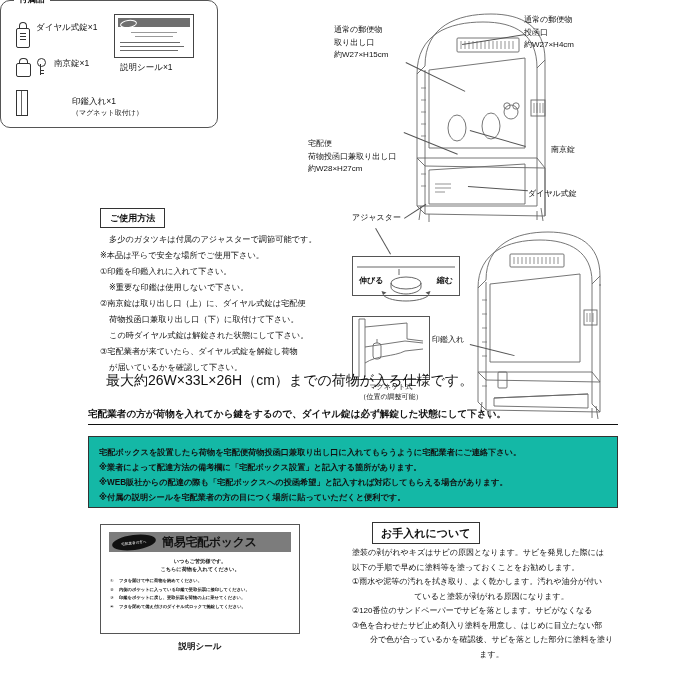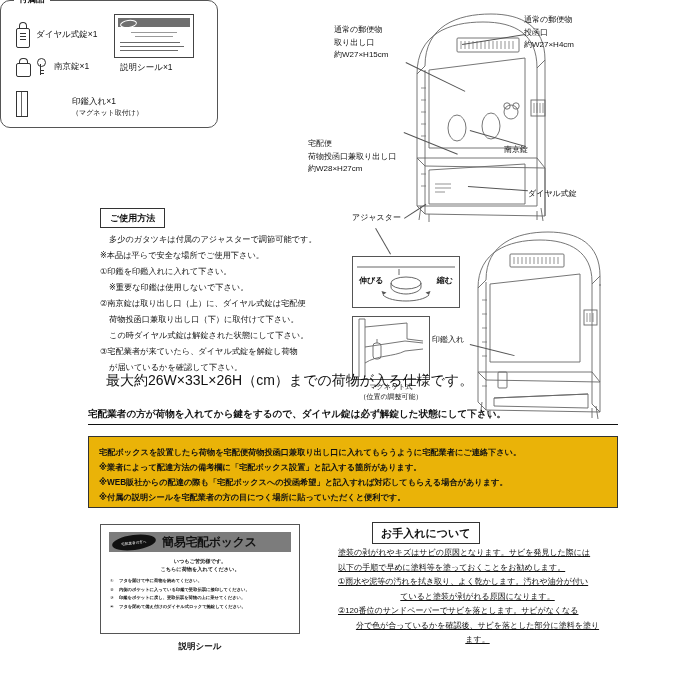--- a/index.html
+++ b/index.html
@@ -19,21 +19,21 @@
   
   #accessories{
     left:100px;top:58px;width:218px;height:128px;
     border:1px solid #555;border-radius:10px;
     box-sizing:border-box;
   }
   #accessories .legend{
     position:absolute;left:14px;top:-6px;background:#fff;
     padding:0 5px;font-size:8.5px;font-weight:bold;
   }
-  .acc-row{position:absolute;display:flex;align-items:center;gap:8px;}
+  .acc-row{position:absolute;display:flex;gap:8px;}
   .acc-label{font-size:8.5px;line-height:1.25;}
   .acc-sub{font-size:7px;display:block;}
 
   
   .dial-lock{width:12px;height:24px;position:relative;}
   .dial-lock .shackle{position:absolute;left:3px;top:0;width:6px;height:7px;border:1px solid #333;border-bottom:none;border-radius:4px 4px 0 0;}
   .dial-lock .body{position:absolute;left:0;top:6px;width:12px;height:18px;border:1px solid #333;border-radius:2px;background:#fff;}
   .dial-lock .body:before{content:"";position:absolute;left:3px;top:4px;width:6px;height:1px;background:#333;box-shadow:0 3px 0 #333,0 6px 0 #333;}
 
   .pad-lock{width:13px;height:17px;position:relative;}
@@ -71,21 +71,21 @@
   
   #headline{
     position:absolute;left:88px;top:408px;width:530px;
     font-size:9.6px;font-weight:bold;white-space:nowrap;
     padding-bottom:3px;border-bottom:1.3px solid #111;
   }
 
   
   #notice{
     position:absolute;left:88px;top:436px;width:530px;height:72px;
-    border:1px solid #333;box-sizing:border-box;padding:8px 10px 0 10px;background:#eab308;
+    border:1px solid #333;box-sizing:border-box;padding:8px 10px 0 10px;background:#14b8a6;
   }
   #notice .line{font-size:8.2px;line-height:15px;white-space:nowrap;font-weight:bold;}
 
   
   #sticker-wrap{position:absolute;left:100px;top:524px;width:200px;}
   #sticker{
     width:200px;height:110px;border:1px solid #555;background:#fff;box-sizing:border-box;
     position:relative;overflow:hidden;
   }
   #sticker .hdr{position:absolute;left:8px;top:7px;right:8px;height:20px;background:#7c7c7c;display:flex;align-items:center;}
@@ -96,21 +96,21 @@
   #sticker ol{margin:0;padding:0;list-style:none;position:absolute;left:9px;top:52px;right:6px;}
   #sticker ol li{font-size:4.3px;font-weight:bold;line-height:8.6px;white-space:nowrap;}
   #sticker ol li b{display:inline-block;width:9px;}
   #sticker-caption{margin-top:7px;text-align:center;font-size:8.5px;font-weight:bold;}
 
   
   #care-title{
     position:absolute;left:372px;top:522px;
     border:1px solid #333;padding:2.5px 8px;font-size:11px;font-weight:bold;background:#fff;
   }
-  #care-body{position:absolute;left:338px;top:546px;width:270px;text-decoration:underline;}
+  #care-body{position:absolute;left:352px;top:546px;width:270px;}
   #care-body .line{font-size:8px;line-height:14.5px;white-space:nowrap;}
   .cind{padding-left:9px;text-align:center;}
 
   
   .callout{position:absolute;font-size:8px;line-height:12.5px;white-space:nowrap;}
 
   
   .leader{position:absolute;height:0;border-top:.8px solid #555;transform-origin:0 0;}
 
   
@@ -198,21 +198,21 @@
       <path d="M14 180 L12 196 M128 184 L130 197 M22 188 L22 197 M124 186 L124 196"></path>
 
       <g stroke-width="0.7">
           <path d="M14 78 h5 M14 92 h5 M14 106 h5 M14 120 h5 M14 134 h5 M14 164 h5"></path>
         </g>
 
       <rect x="30" y="150" width="9" height="16" rx="1"></rect>
     </g>
   </svg>
 
-  <div class="inset" style="left:352px;top:256px;width:108px;height:52px;">
+  <div class="inset" style="left:352px;top:256px;width:108px;height:40px;">
     <svg width="106" height="50" viewBox="0 0 106 50">
       <g fill="none" stroke="#555" stroke-width="0.9">
         <path d="M4 10 H102"></path>
         <path d="M46 12 v6"></path>
         <ellipse cx="53" cy="26" rx="15" ry="6"></ellipse>
         <path d="M38 26 v4 C38 34 46 37 53 37 C60 37 68 34 68 30 v-4"></path>
         <path d="M30 38 C38 46 68 46 76 38" stroke-width="0.9"></path>
         <path d="M30 38 l-1.5 -4 l5 1.5 z" fill="#555" stroke="none"></path>
         <path d="M76 38 l1.5 -4 l-5 1.5 z" fill="#555" stroke="none"></path>
       </g>
@@ -252,21 +252,21 @@
   </div>
   <div class="leader" style="left:462px;top:44px;width:64px;transform:rotate(-9deg);"></div>
 
   <div class="callout" style="left:308px;top:114px;margin-top:24px;">
     <div>宅配便</div>
     <div>荷物投函口兼取り出し口</div>
     <div>約W28×H27cm</div>
   </div>
   <div class="leader" style="left:404px;top:132px;width:58px;transform:rotate(22deg);"></div>
 
-  <div class="callout" style="left:504px;top:144px;">
+  <div class="callout" style="left:551px;top:144px;">
     <div>南京錠</div>
   </div>
   <div class="leader" style="left:470px;top:130px;width:58px;transform:rotate(16deg);"></div>
 
   <div class="callout" style="left:528px;top:188px;">
     <div>ダイヤル式錠</div>
   </div>
   <div class="leader" style="left:468px;top:186px;width:60px;transform:rotate(4deg);"></div>
 
   <div class="callout" style="left:352px;top:212px;">
@@ -369,17 +369,18 @@
     <div id="sticker-caption">説明シール</div>
   </div>
 
   <div id="care-title">お手入れについて</div>
   <div id="care-body">
     <div class="line">塗装の剥がれやキズはサビの原因となります。サビを発見した際には</div>
     <div class="line">以下の手順で早めに塗料等を塗っておくことをお勧めします。</div>
     <div class="line">①雨水や泥等の汚れを拭き取り、よく乾かします。汚れや油分が付い</div>
     <div class="line cind">ていると塗装が剥がれる原因になります。</div>
     <div class="line">②120番位のサンドペーパーでサビを落とします。サビがなくなる</div>
+    <div class="line">③色を合わせたサビ止め剤入り塗料を用意し、はじめに目立たない部</div>
     <div class="line cind">分で色が合っているかを確認後、サビを落とした部分に塗料を塗り</div>
     <div class="line cind">ます。</div>
   </div>
 
 </div>
 
 </body></html>

